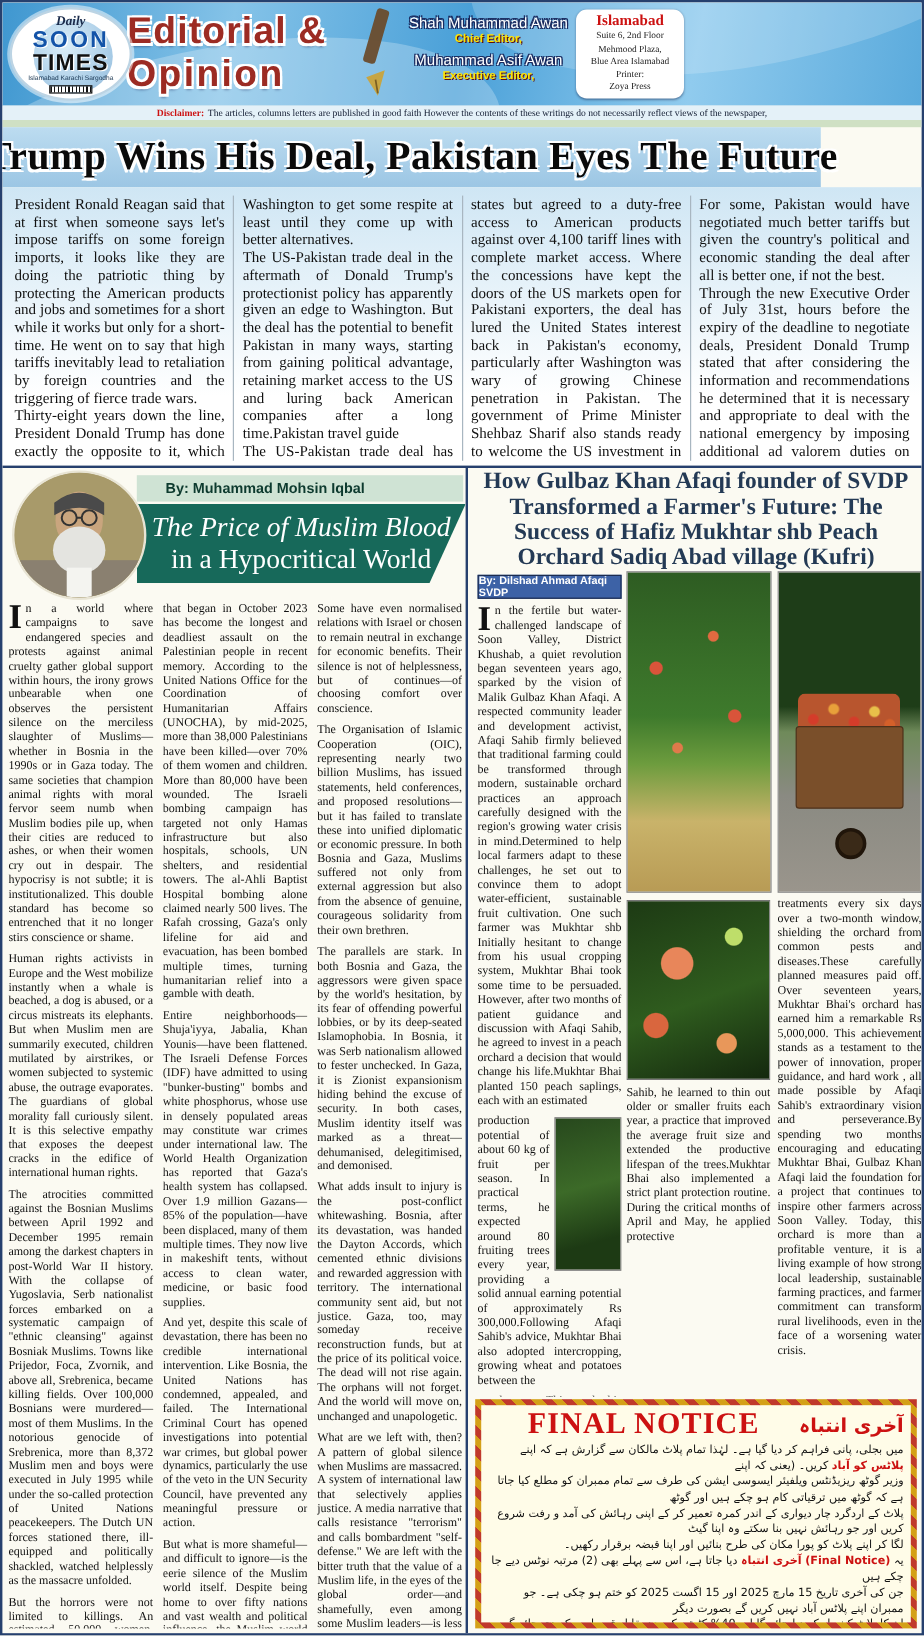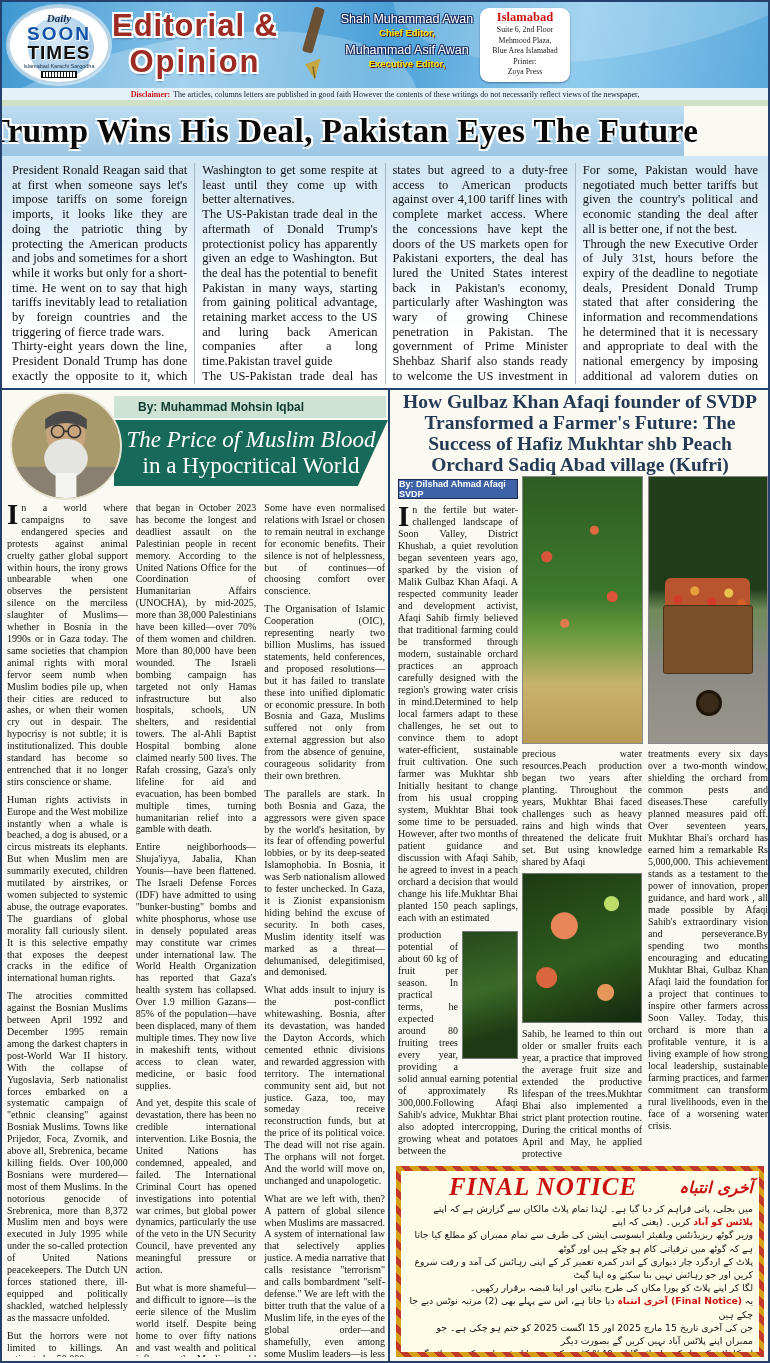--- a/index.html
+++ b/index.html
@@ -27,21 +27,21 @@
   }
   .logo-globe { position:absolute; left:18px; top:8px; width:66px; height:62px; border-radius:50%;
     background:radial-gradient(circle at 40% 35%, #bfe0f2, #5d9fd1 70%, #2f6ea8); opacity:.55; }
   .logo-daily { position:relative; font-style:italic; font-size:11px; color:#1a2a4a; font-weight:bold; }
   .logo-soon  { position:relative; font-family:"Liberation Sans",sans-serif; font-weight:900; font-size:19px; letter-spacing:2px; color:#1353a8; line-height:19px; text-shadow:1px 1px 0 #fff; }
   .logo-times { position:relative; font-family:"Liberation Sans",sans-serif; font-weight:900; font-size:19px; letter-spacing:1px; color:#101010; line-height:19px; text-shadow:1px 1px 0 #fff; }
   .logo-cities{ position:relative; font-size:5.5px; color:#15324e; font-family:"Liberation Sans",sans-serif; margin-top:1px; }
   .logo-barcode{ position:relative; width:36px; height:7px; margin:2px auto 0;
     background:repeating-linear-gradient(90deg,#111 0 1px,#fff 1px 3px); border:1px solid #111; }
   .edit-title {
-    position:absolute; left:104px; top:6px; width:178px; text-align:center; z-index:2;
+    position:absolute; left:104px; top:6px; width:178px; z-index:2;
     font-family:"Liberation Sans",sans-serif; font-weight:900; color:#9c2b23;
     text-shadow:-2px -2px 0 #fff,2px -2px 0 #fff,-2px 2px 0 #fff,2px 2px 0 #fff,0 3px 2px rgba(0,0,60,.35);
   }
   .edit-title .l1 { font-size:31px; line-height:36px; letter-spacing:1px; }
   .edit-title .l2 { font-size:31px; line-height:36px; letter-spacing:2px; }
   .pen-wrap { position:absolute; left:280px; top:2px; width:58px; height:82px; z-index:1; opacity:.95; }
   .editors { position:absolute; left:332px; top:10px; width:146px; text-align:center; z-index:2;
     font-family:"Liberation Sans",sans-serif; }
   .editor-name { font-size:12.5px; font-weight:400; color:#fff;
     text-shadow:-1px -1px 0 #1a2a5e,1px -1px 0 #1a2a5e,-1px 1px 0 #1a2a5e,1px 1px 0 #1a2a5e; }
@@ -128,21 +128,21 @@
       radial-gradient(circle at 20% 70%, #d9663e 0 10px, transparent 11px),
       radial-gradient(circle at 70% 80%, #e8975a 0 8px, transparent 9px),
       radial-gradient(circle at 75% 20%, #bede6a 0 7px, transparent 8px),
       linear-gradient(160deg,#1d3a14,#2f5c1e 55%,#14280e); }
   .p-col3 { position:absolute; left:256px; top:358px; width:120px; height:416px; overflow:hidden;
     font-size:10px; line-height:12px; text-align:justify; color:#111; }
   
   .notice-wrap { position:absolute; left:4px; top:776px; width:368px; height:191px; padding:5px;
     background:repeating-linear-gradient(45deg,#d4a017 0 6px,#c0392b 6px 12px); }
   .notice-inner { width:100%; height:100%; background:#fffce8; padding:2px 6px; overflow:hidden; }
-  .notice-head { display:flex; align-items:center; justify-content:space-between;font-style:italic; }
+  .notice-head { display:flex; align-items:center; justify-content:space-between; }
   .notice-title-en { font-size:25px; font-weight:900; color:#cc1111; letter-spacing:1px; flex:1; text-align:center; }
   .notice-title-ur { font-size:16px; font-weight:bold; color:#cc1111; direction:rtl;
     font-family:"DejaVu Sans",sans-serif; }
   .ur-lines { margin-top:1px; }
   .ur-line { direction:rtl; text-align:right; font-size:9.3px; line-height:13.2px; color:#111;
     font-family:"DejaVu Sans",sans-serif; }
   .hl-red  { color:#cc1111; font-weight:bold; }
 </style>
 </head>
 <body>
@@ -293,21 +293,20 @@
         <div class="cart-wheel"></div>
       </div>
     </div>
     <div class="p-col1 dropcap">
       <p>In the fertile but water-challenged landscape of Soon Valley, District Khushab, a quiet revolution began seventeen years ago, sparked by the vision of Malik Gulbaz Khan Afaqi. A respected community leader and development activist, Afaqi Sahib firmly believed that traditional farming could be transformed through modern, sustainable orchard practices an approach carefully designed with the region's growing water crisis in mind.Determined to help local farmers adapt to these challenges, he set out to convince them to adopt water-efficient, sustainable fruit cultivation. One such farmer was Mukhtar shb  Initially hesitant to change from his usual cropping system, Mukhtar Bhai took some time to be persuaded. However, after two months of patient guidance and discussion with Afaqi Sahib, he agreed to invest in a peach orchard  a decision that would change his life.Mukhtar Bhai planted 150 peach saplings, each with an estimated</p>
       <div class="inset-photo"></div>
       <p>production potential of about 60 kg of fruit per season. In practical terms, he expected around 80 fruiting trees every year, providing a solid annual earning potential of approximately Rs 300,000.Following Afaqi Sahib's advice, Mukhtar Bhai also adopted intercropping, growing wheat and potatoes between the</p>
       <p>peach rows. This made his farm more resilient by generating multiple sources of income while conserving water and improving soil health. He purposefully avoided fodder crops, which could have competed with the peach trees for limited soil nutrients and</p>
     </div>
     <div class="p-col2">
-      <p>precious water resources.Peach production began two years after planting. Throughout the years, Mukhtar Bhai faced challenges such as heavy rains and high winds that threatened the delicate fruit set. But using knowledge shared by Afaqi</p>
       <div class="photo-peach"></div>
       <p>Sahib, he learned to thin out older or smaller fruits each year, a practice that improved the average fruit size and extended the productive lifespan of the trees.Mukhtar Bhai also implemented a strict plant protection routine. During the critical months of April and May, he applied protective</p>
     </div>
     <div class="p-col3">
       <p>treatments every six days over a two-month window, shielding the orchard from common pests and diseases.These carefully planned measures paid off. Over seventeen years, Mukhtar Bhai's orchard has earned him a remarkable Rs 5,000,000. This achievement stands as a testament to the power of innovation, proper guidance, and hard work , all made possible by Afaqi Sahib's extraordinary vision and perseverance.By spending two months encouraging and educating Mukhtar Bhai, Gulbaz Khan Afaqi laid the foundation for a project that continues to inspire other farmers across Soon Valley. Today, this orchard is more than a profitable venture, it is a living example of how strong local leadership, sustainable farming practices, and farmer commitment can transform rural livelihoods, even in the face of a worsening water crisis.</p>
     </div>
 
     <div class="notice-wrap">
       <div class="notice-inner">
         <div class="notice-head">

